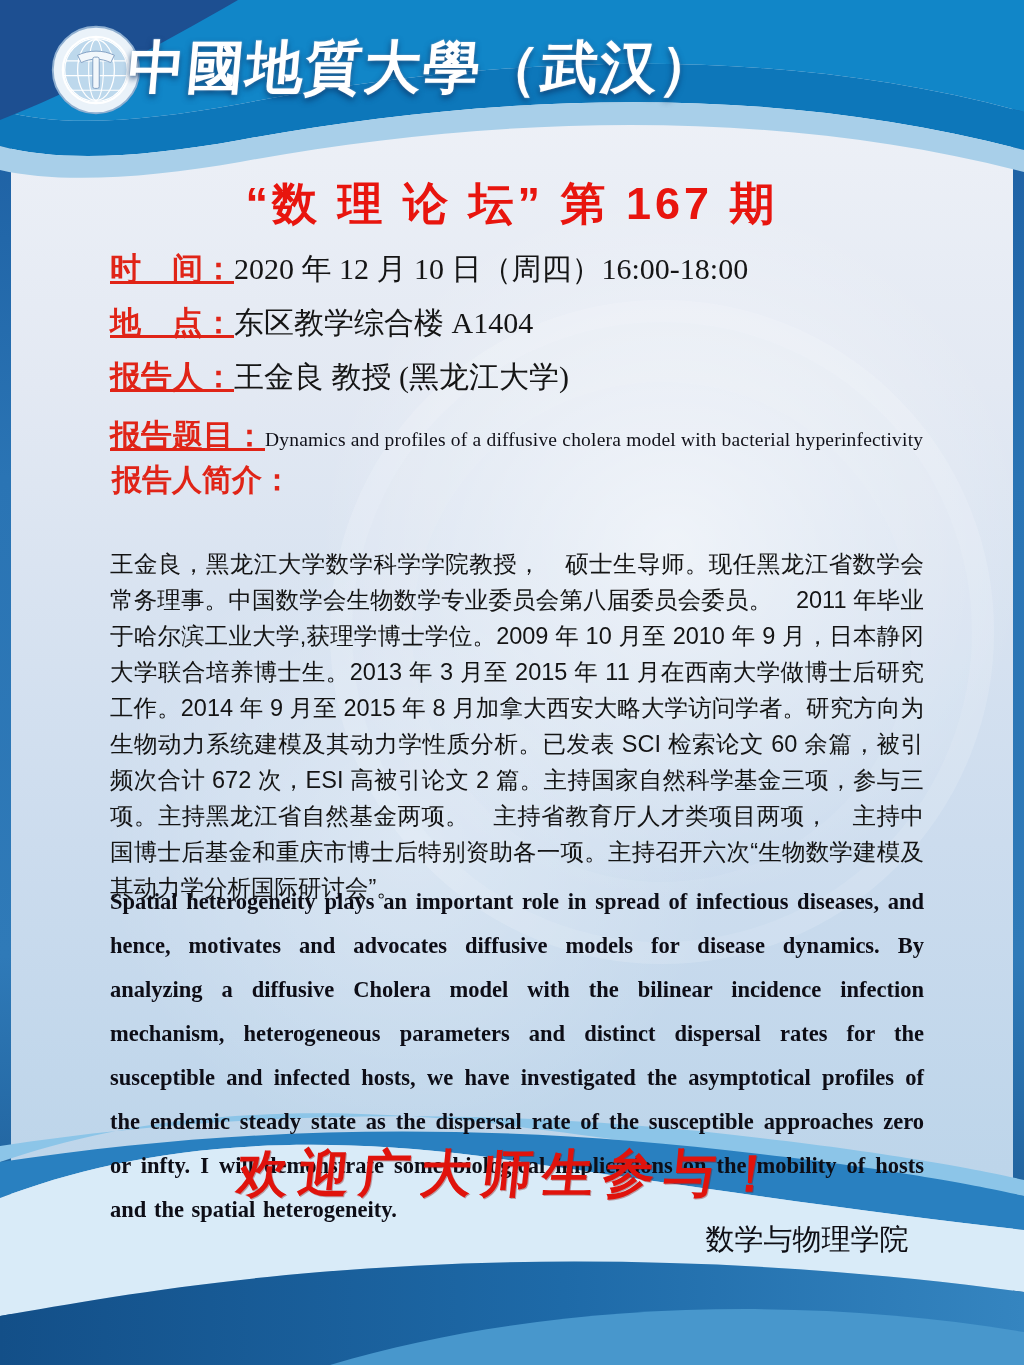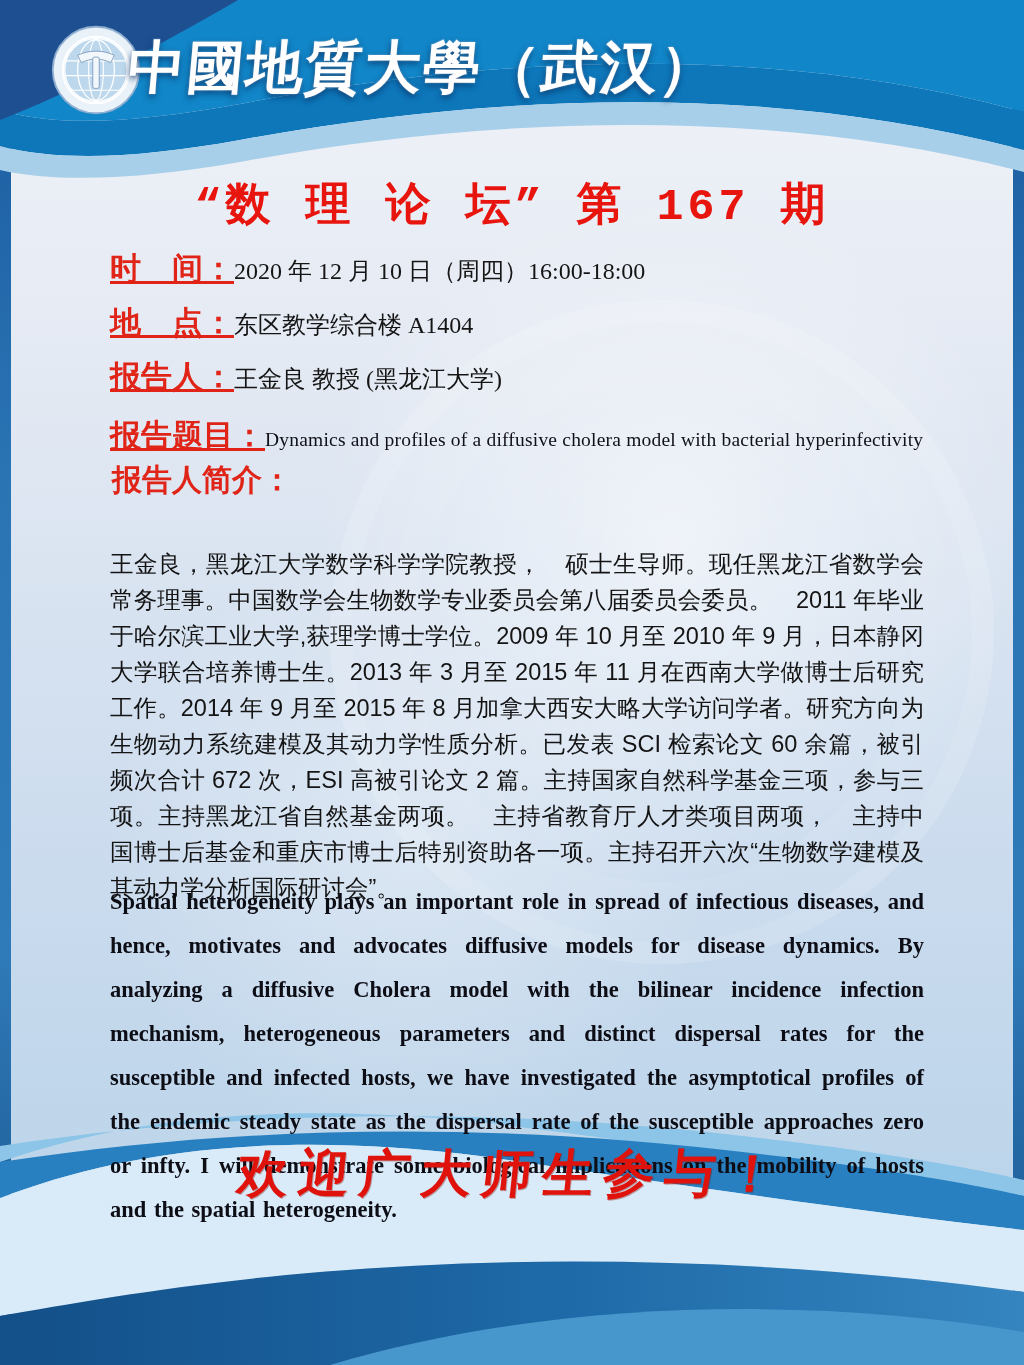--- a/index.html
+++ b/index.html
@@ -39,32 +39,32 @@
     position:absolute;left:128px;top:30px;z-index:3;
     font-family:"DejaVu Serif","Liberation Serif",serif;
     font-weight:bold;font-size:57px;letter-spacing:2px;
     color:#ffffff;transform:skewX(-5deg);
     text-shadow:0 3px 6px rgba(8,45,95,.75),0 0 2px #9cc6e8;
     white-space:nowrap;
   }
   .main-title{
     position:absolute;left:0;right:0;top:174px;z-index:3;
     text-align:center;
-    font-family:Liberation Mono, monospace;
+    font-family:Liberation Sans, sans-serif;
     font-weight:bold;font-size:45px;letter-spacing:4px;
     color:#e8150e;white-space:nowrap;
   }
   .info-row{position:absolute;left:110px;right:90px;z-index:3;white-space:nowrap;}
   .info-label{
     color:#e02417;font-weight:bold;font-size:31px;
     font-family:"Liberation Sans",sans-serif;
     text-decoration:underline;
   }
   .info-value{
-    color:#151515;font-size:24px;
+    color:#151515;font-size:30px;
     font-family:"Liberation Serif","Liberation Sans",serif;
   }
   .row-time{top:248px;}
   .row-place{top:302px;}
   .row-speaker{top:356px;}
   .row-talk{top:415px;}
   .talk-value{
     font-family:"Liberation Serif",serif;font-weight:normal;font-size:19.5px;
     color:#101018;letter-spacing:.2px;
   }
@@ -178,15 +178,16 @@
     <path d="M0,98 C110,56 260,28 480,56 C700,88 880,114 1024,130 L1024,192 C800,162 560,152 320,172 C180,184 80,202 0,216 Z" fill="#d9ebf8"></path>
 
     <path d="M0,216 C80,202 180,184 320,172 C560,152 800,162 1024,192 L1024,265 L0,265 Z" fill="url(#deepGrad)"></path>
 
     <path d="M330,265 C540,202 800,194 1024,232 L1024,265 Z" fill="#4897cc"></path>
   </svg>
 
   <div class="welcome">欢迎广大师生参与！</div>
 
   <div class="footer-block">
+    <div class="footer-org">数学与物理学院</div>
   </div>
 
 </div>
 
 </body></html>

